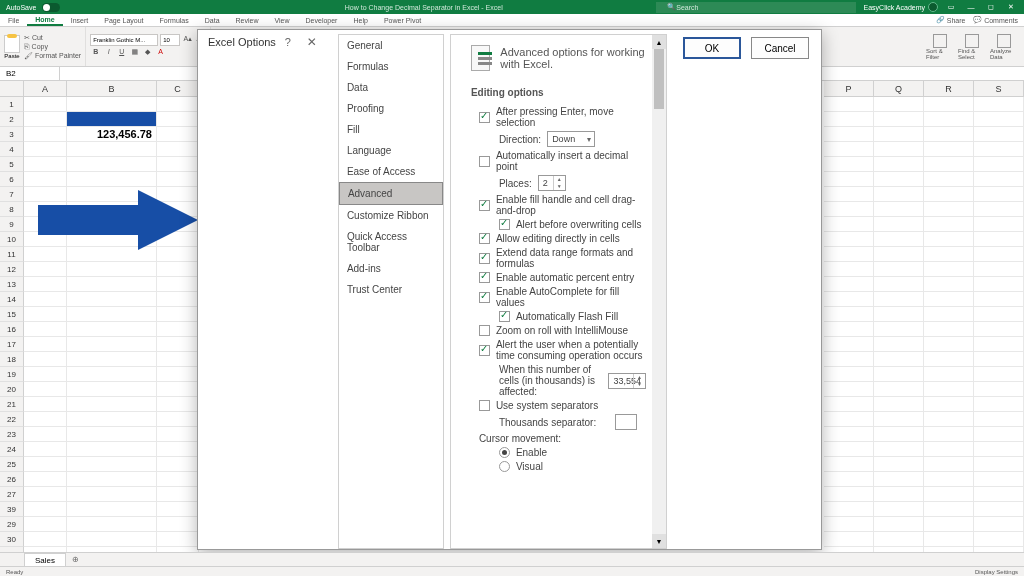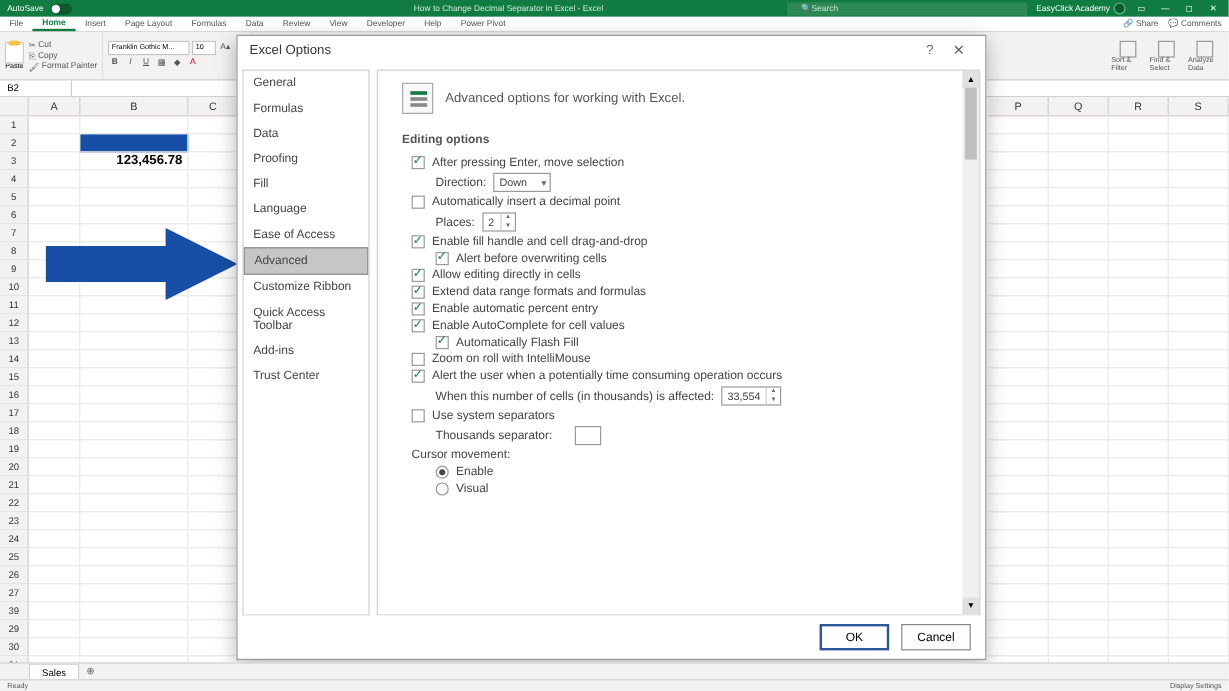--- a/index.html
+++ b/index.html
@@ -66,21 +66,21 @@
 .b3 { font-weight: 700; font-size: 11px; display: flex; align-items: center; justify-content: flex-end; padding-right: 4px; }
 
 
 .grid-right { position: absolute; top: 97px; right: 0; display: flex; }
 .col-headers-right { position: absolute; top: 81px; right: 0; height: 16px; background: #f3f2f1; display: flex; border-bottom: 1px solid #d0d0d0; font-size: 9px; }
 
 
 .big-arrow { position: absolute; top: 190px; left: 38px; }
 
 
-.dialog { position: absolute; top: 29px; left: 197px; width: 625px; height: 521px; background: #fff; border: 1px solid #999; box-shadow: 0 4px 16px rgba(0,0,0,0.3); display: flex; flex-direction: column; }
+.dialog { position: absolute; top: 29px; left: 197px; width: 625px; height: 521px; background: #fff; border: 1px solid #999; box-shadow: 0 4px 16px rgba(0,0,0,0.3); display: flex; flex-direction: row; }
 .dlg-title { height: 24px; display: flex; align-items: center; padding: 0 10px; font-size: 11px; color: #333; }
 .dlg-title-txt { flex: 1; }
 .dlg-help { width: 24px; text-align: center; color: #666; cursor: pointer; }
 .dlg-close { width: 24px; text-align: center; color: #666; cursor: pointer; font-size: 12px; }
 .dlg-body { flex: 1; display: flex; padding: 4px 4px 0 4px; overflow: hidden; justify-content: center; }
 .dlg-nav { width: 106px; border: 1px solid #d0d0d0; overflow: hidden; }
 .nav-item { padding: 5px 8px; font-size: 10px; color: #444; cursor: pointer; }
 .nav-item.selected { background: #c8c6c4; border: 1px solid #888; }
 .dlg-content { flex: 1; border: 1px solid #d0d0d0; margin-left: 6px; position: relative; overflow: hidden; }
 .dlg-scroll { position: absolute; right: 0; top: 0; width: 14px; height: 100%; background: #f0f0f0; display: flex; flex-direction: column; }
@@ -680,21 +680,21 @@
         <div class="opt-row">
             <div class="chk checked"></div>
             <span class="opt-label">Extend data range formats and formulas</span>
           </div>
         <div class="opt-row">
             <div class="chk checked"></div>
             <span class="opt-label">Enable automatic percent entry</span>
           </div>
         <div class="opt-row">
             <div class="chk checked"></div>
-            <span class="opt-label">Enable AutoComplete for cell values</span>
+            <span class="opt-label">Enable AutoComplete for fill values</span>
           </div>
         <div class="opt-row indent1">
             <div class="chk checked"></div>
             <span class="opt-label">Automatically Flash Fill</span>
           </div>
         <div class="opt-row">
             <div class="chk"></div>
             <span class="opt-label">Zoom on roll with IntelliMouse</span>
           </div>
         <div class="opt-row">

